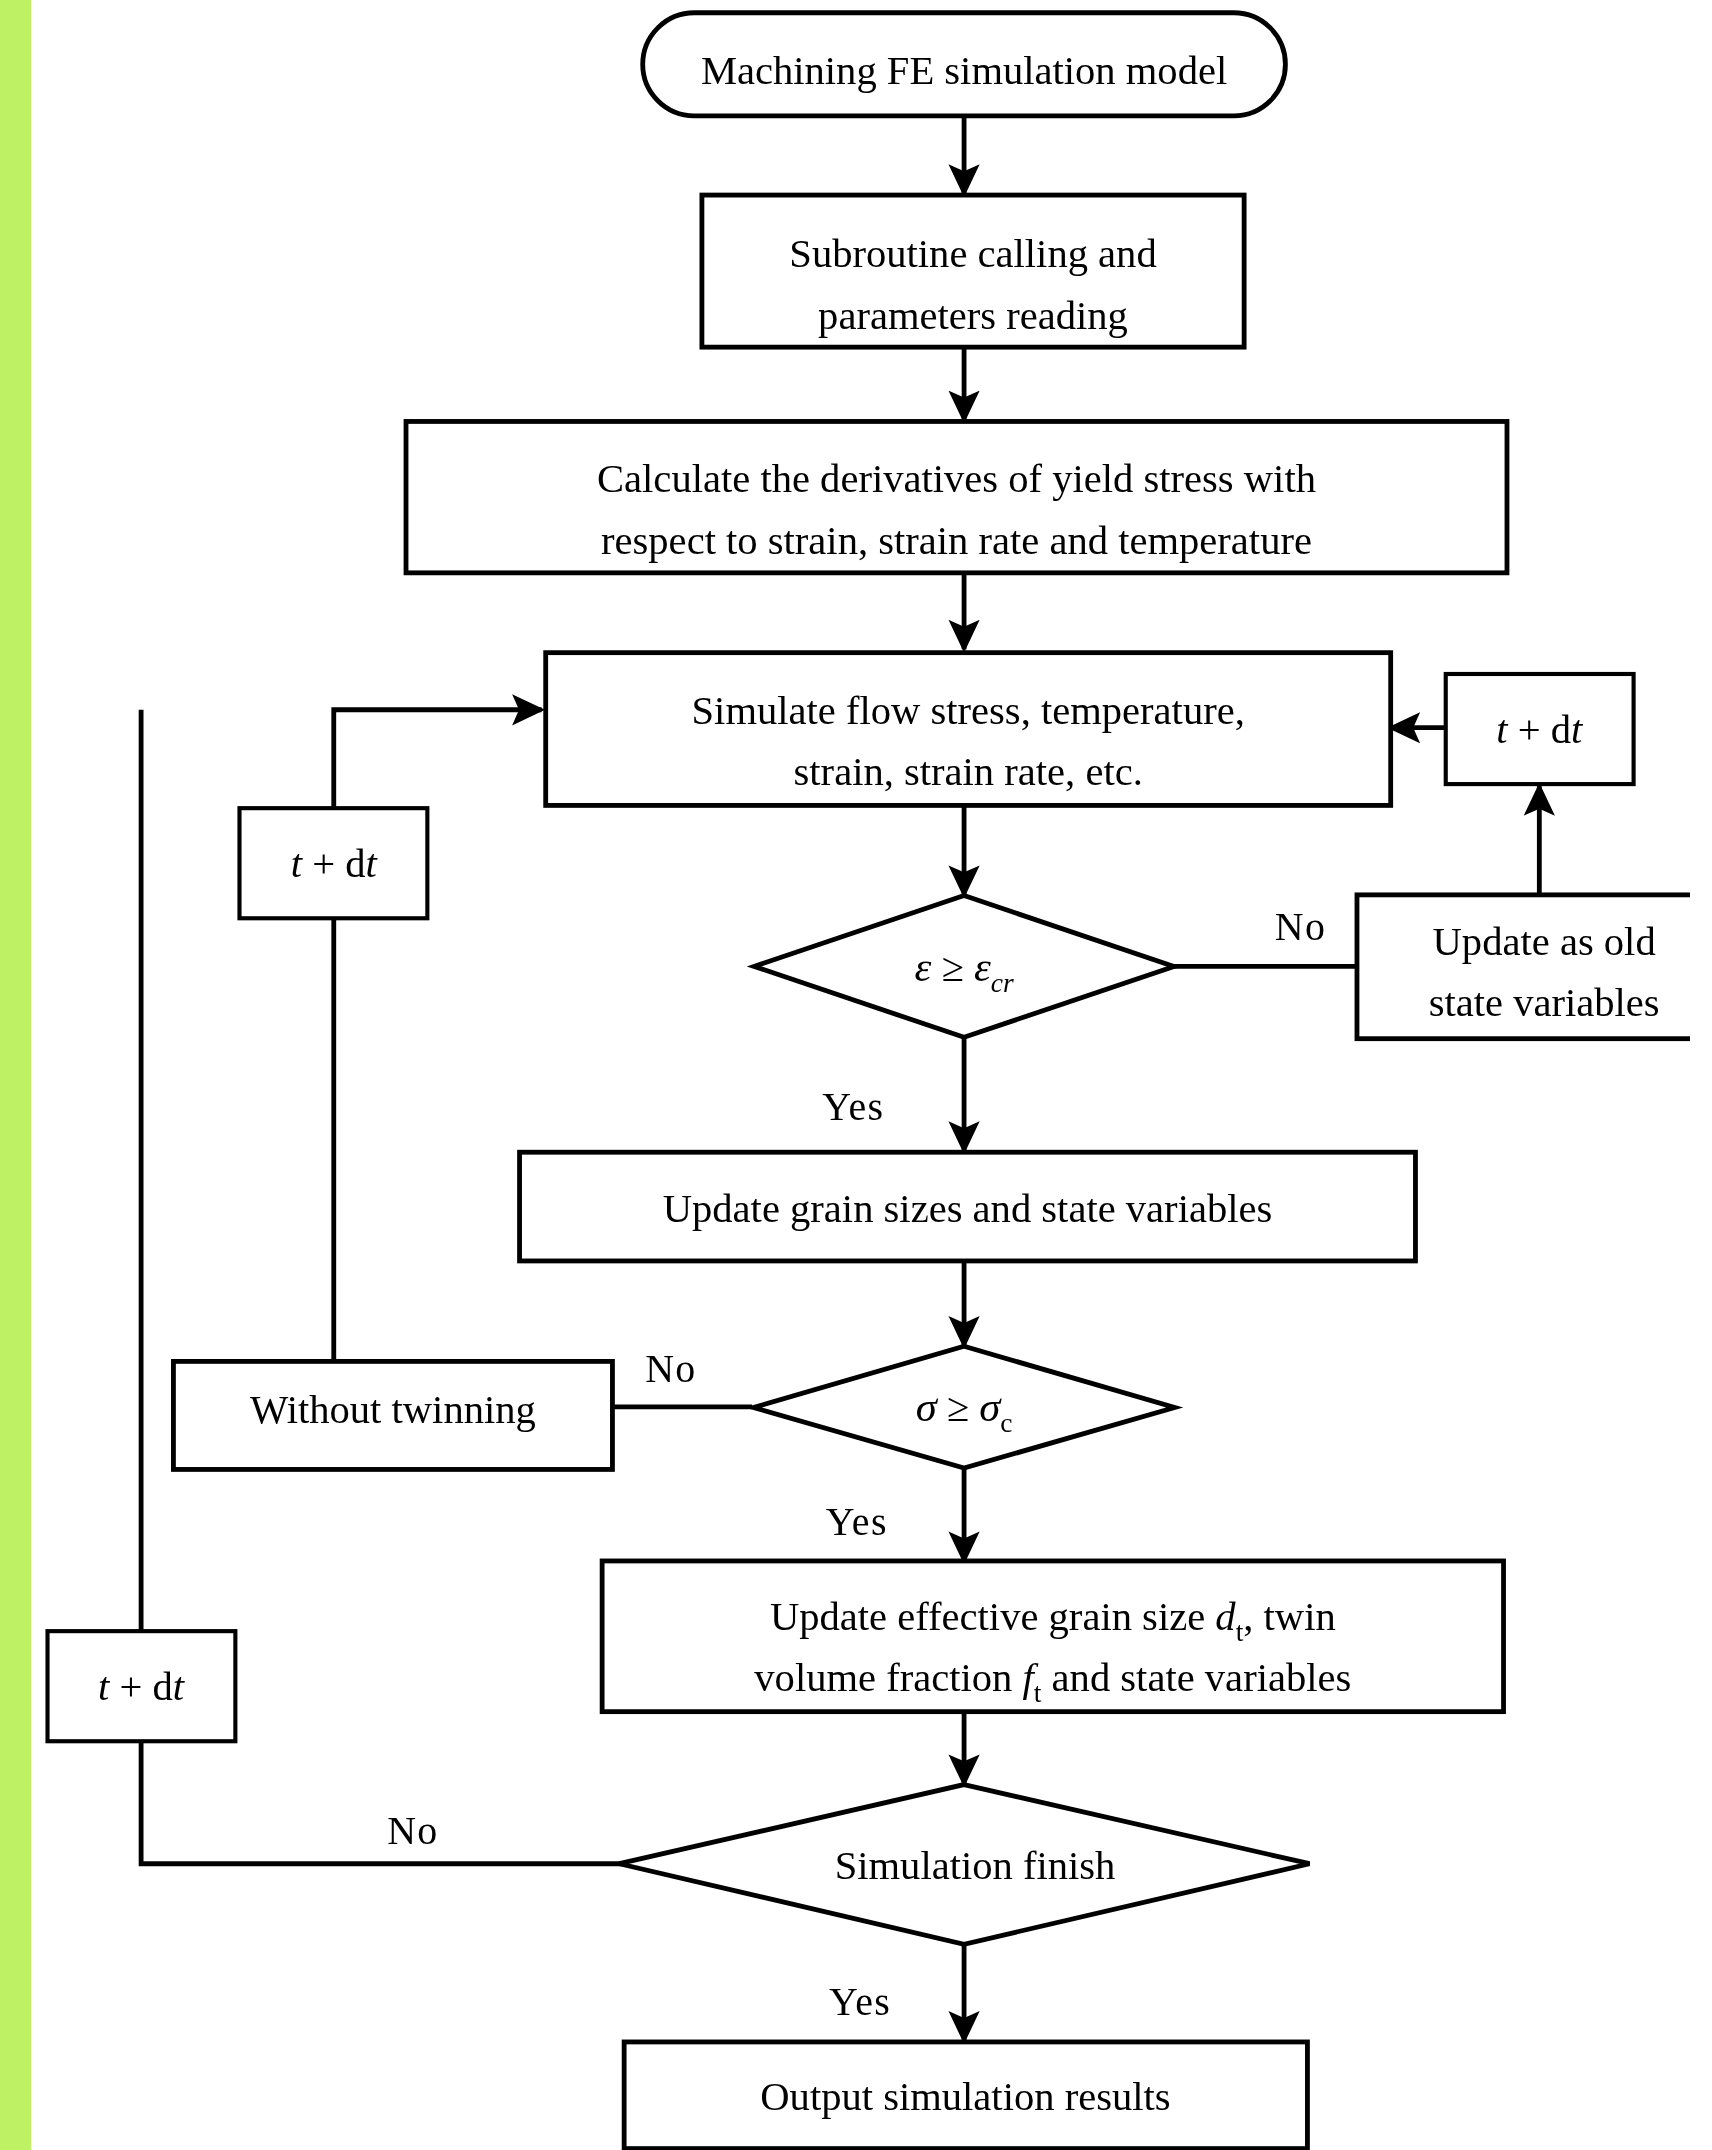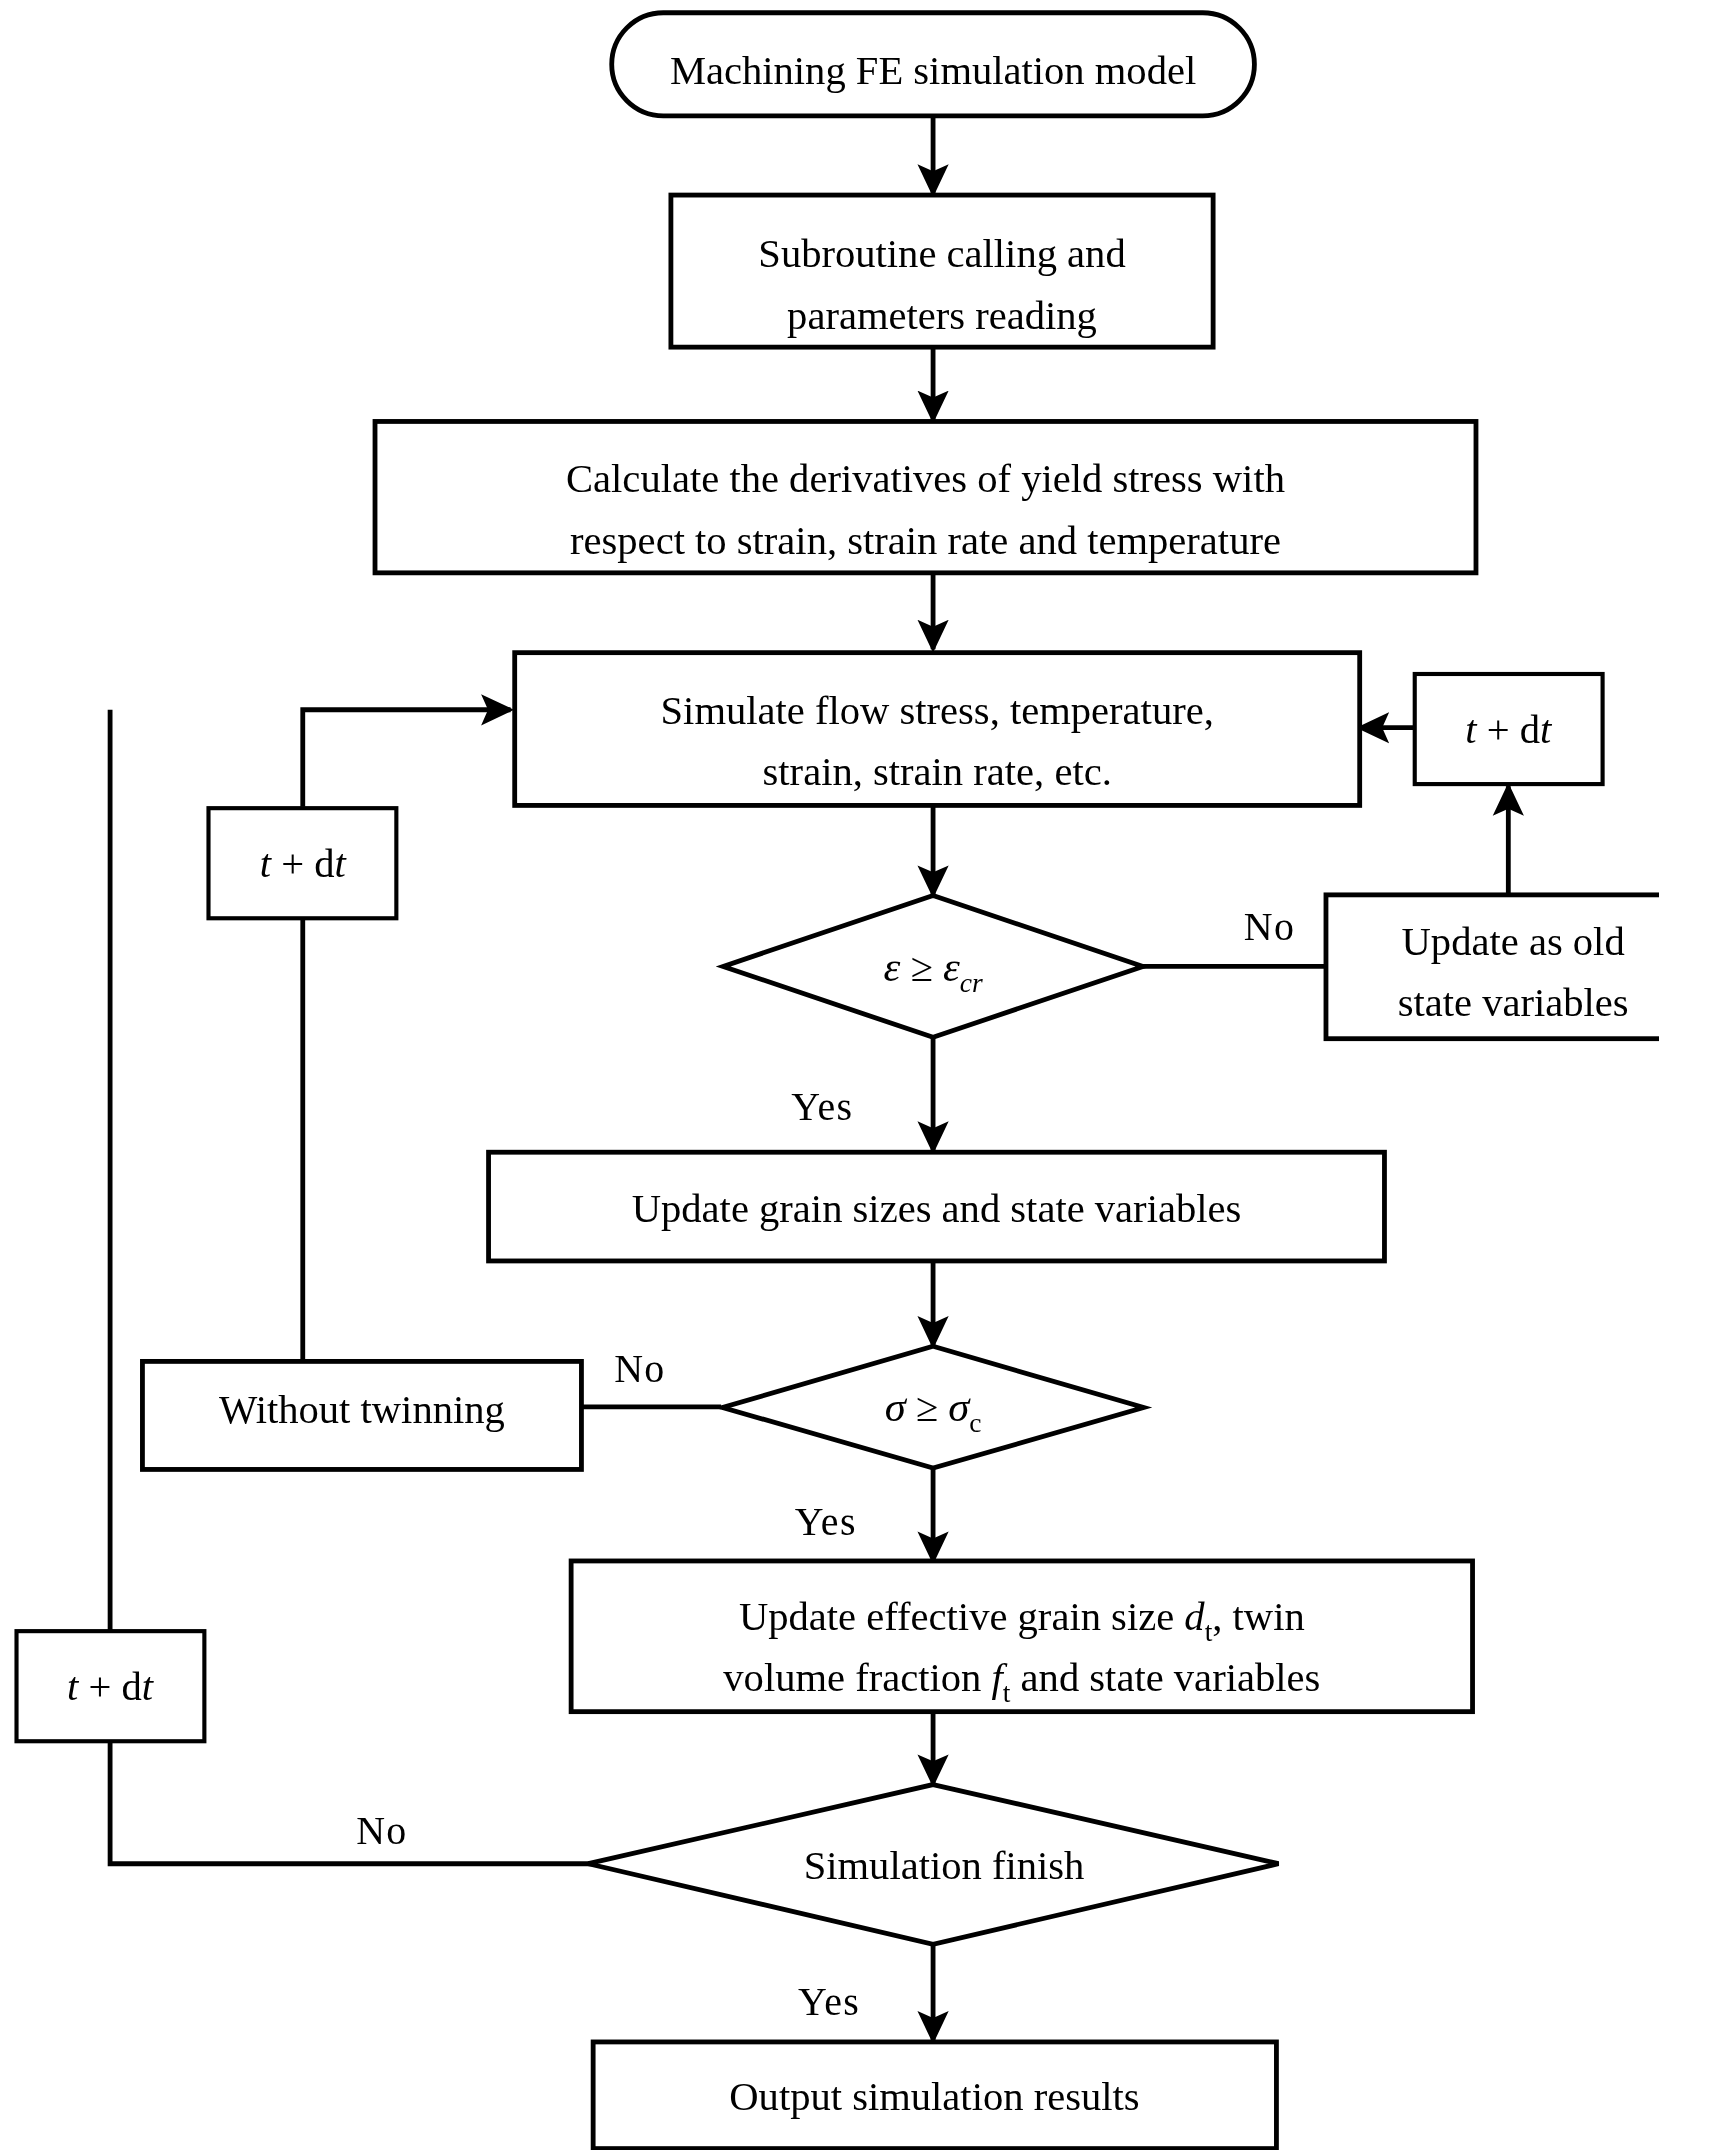--- a/index.html
+++ b/index.html
@@ -6,20 +6,21 @@
     margin: 0;
     padding: 0;
     background: #ffffff;
   }
   #page {
     position: relative;
     width: 1659px;
     height: 2151px;
     background: #bef264;
     overflow: hidden;
+    padding-left: 31px;
   }
   svg#flow {
     display: block;
     width: 1712px;
     height: 2151px;
     background: #ffffff;
   }
   .node-shape {
     fill: #ffffff;
     stroke: #000000;

